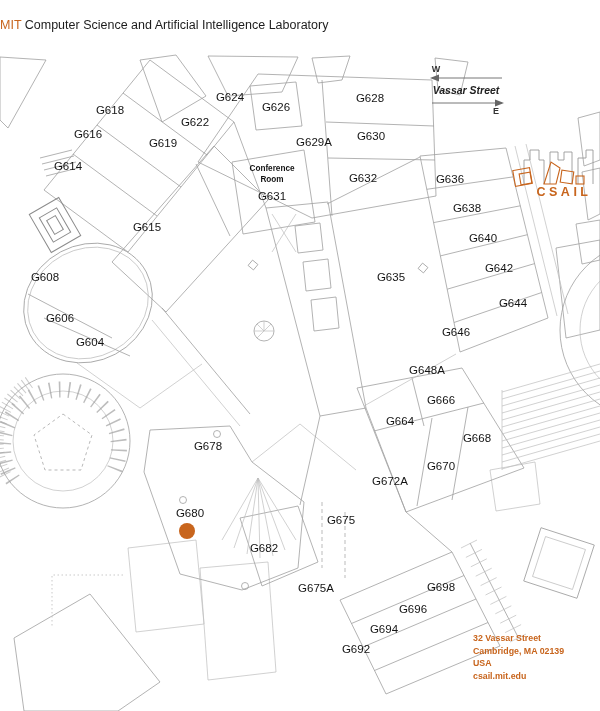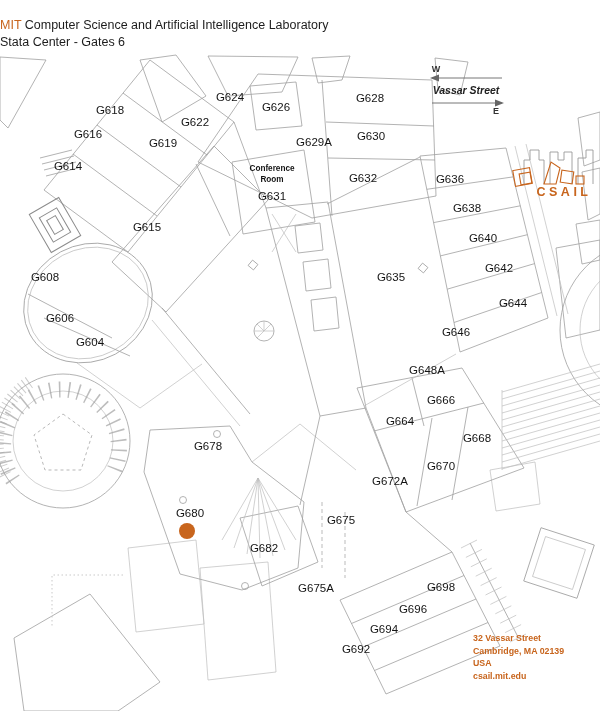--- a/index.html
+++ b/index.html
@@ -21,21 +21,20 @@
              letter-spacing:3.5px;text-anchor:middle;}
 </style>
 </head>
 <body>
 
 <div class="hdr">
   <div>
     <span class="brand">MIT</span>
     <span>Computer Science and Artificial Intelligence Laboratory</span>
   </div>
-  <div>Stata Center - Gates 6</div>
 </div>
 
 <svg id="map" width="600" height="711" viewBox="0 0 600 711" xmlns="http://www.w3.org/2000/svg">
   <defs>
     <pattern id="p-diag" width="6" height="6" patternUnits="userSpaceOnUse">
       <path d="M0,6 L6,0" stroke="#BDBDBD" stroke-width="0.7"></path>
     </pattern>
     <pattern id="p-cross" width="7" height="7" patternUnits="userSpaceOnUse">
       <path d="M0,7 L7,0 M0,0 L7,7" stroke="#BDBDBD" stroke-width="0.6"></path>
     </pattern>

